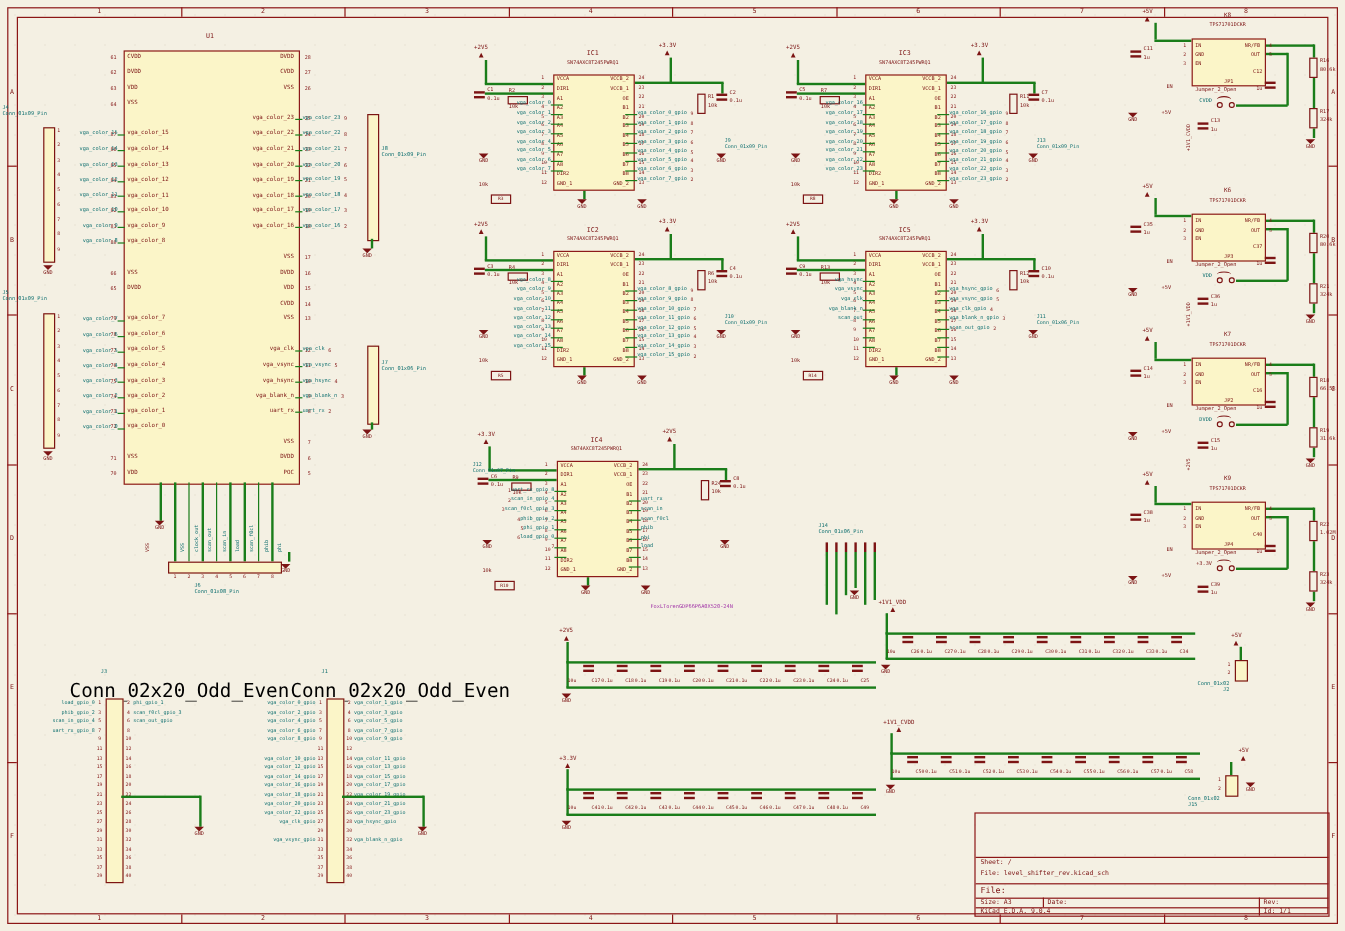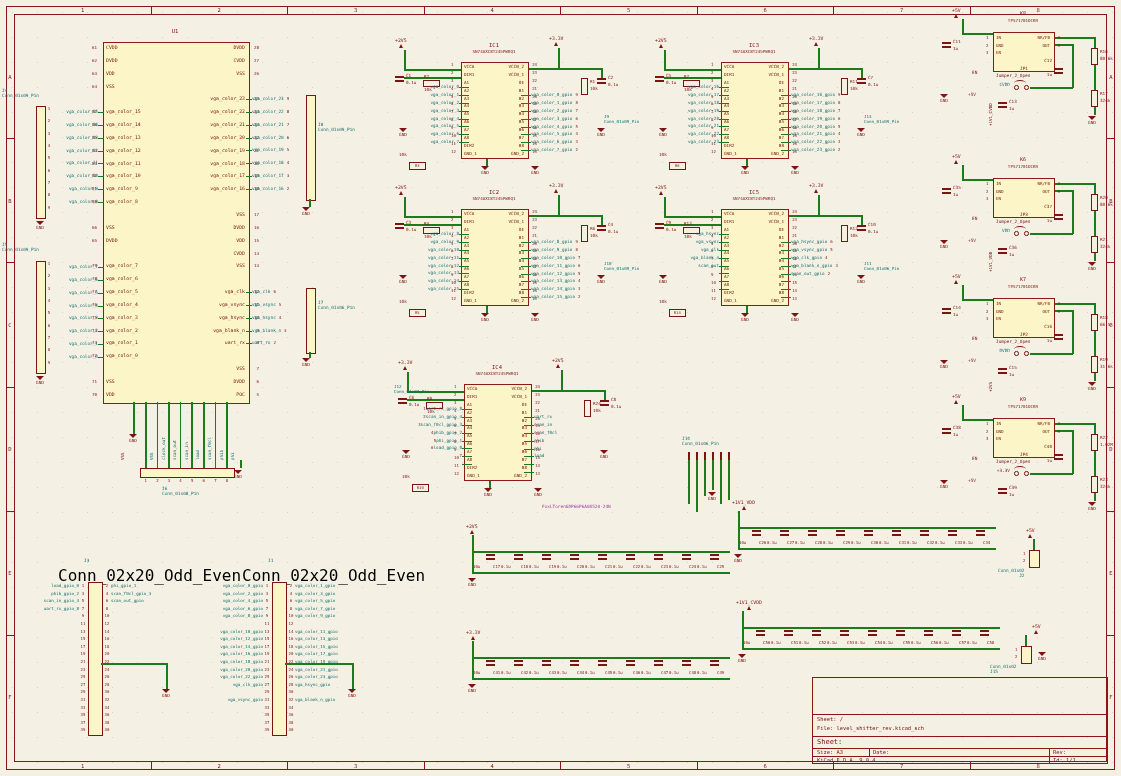--- a/index.html
+++ b/index.html
@@ -2057,21 +2057,21 @@
 
   <div class="ab tb">
     <i class="ml" style="left:0;top:36px;width:294px;height:1px"></i>
     <i class="ml" style="left:0;top:58px;width:294px;height:1px"></i>
     <i class="ml" style="left:0;top:70px;width:294px;height:1px"></i>
     <i class="ml" style="left:0;top:78px;width:294px;height:1px"></i>
     <i class="ml" style="left:56px;top:70px;width:1px;height:8px"></i>
     <i class="ml" style="left:236px;top:70px;width:1px;height:15px"></i>
     <div class="txt" style="left:4px;top:38px">Sheet: /</div>
     <div class="txt" style="left:4px;top:47px">File: level_shifter_rev.kicad_sch</div>
-    <div class="txt big" style="left:4px;top:60px">Sheet:</div>
+    <div class="txt big" style="left:4px;top:60px">File:</div>
     <div class="txt" style="left:4px;top:71px">Size: A3</div>
     <div class="txt" style="left:60px;top:71px">Date:</div>
     <div class="txt" style="left:240px;top:71px">Rev:</div>
     <div class="txt" style="left:4px;top:79px">KiCad E.D.A. 9.0.4</div>
     <div class="txt" style="left:240px;top:79px">Id: 1/1</div>
   </div>
 
 </div>
 
 </body></html>

